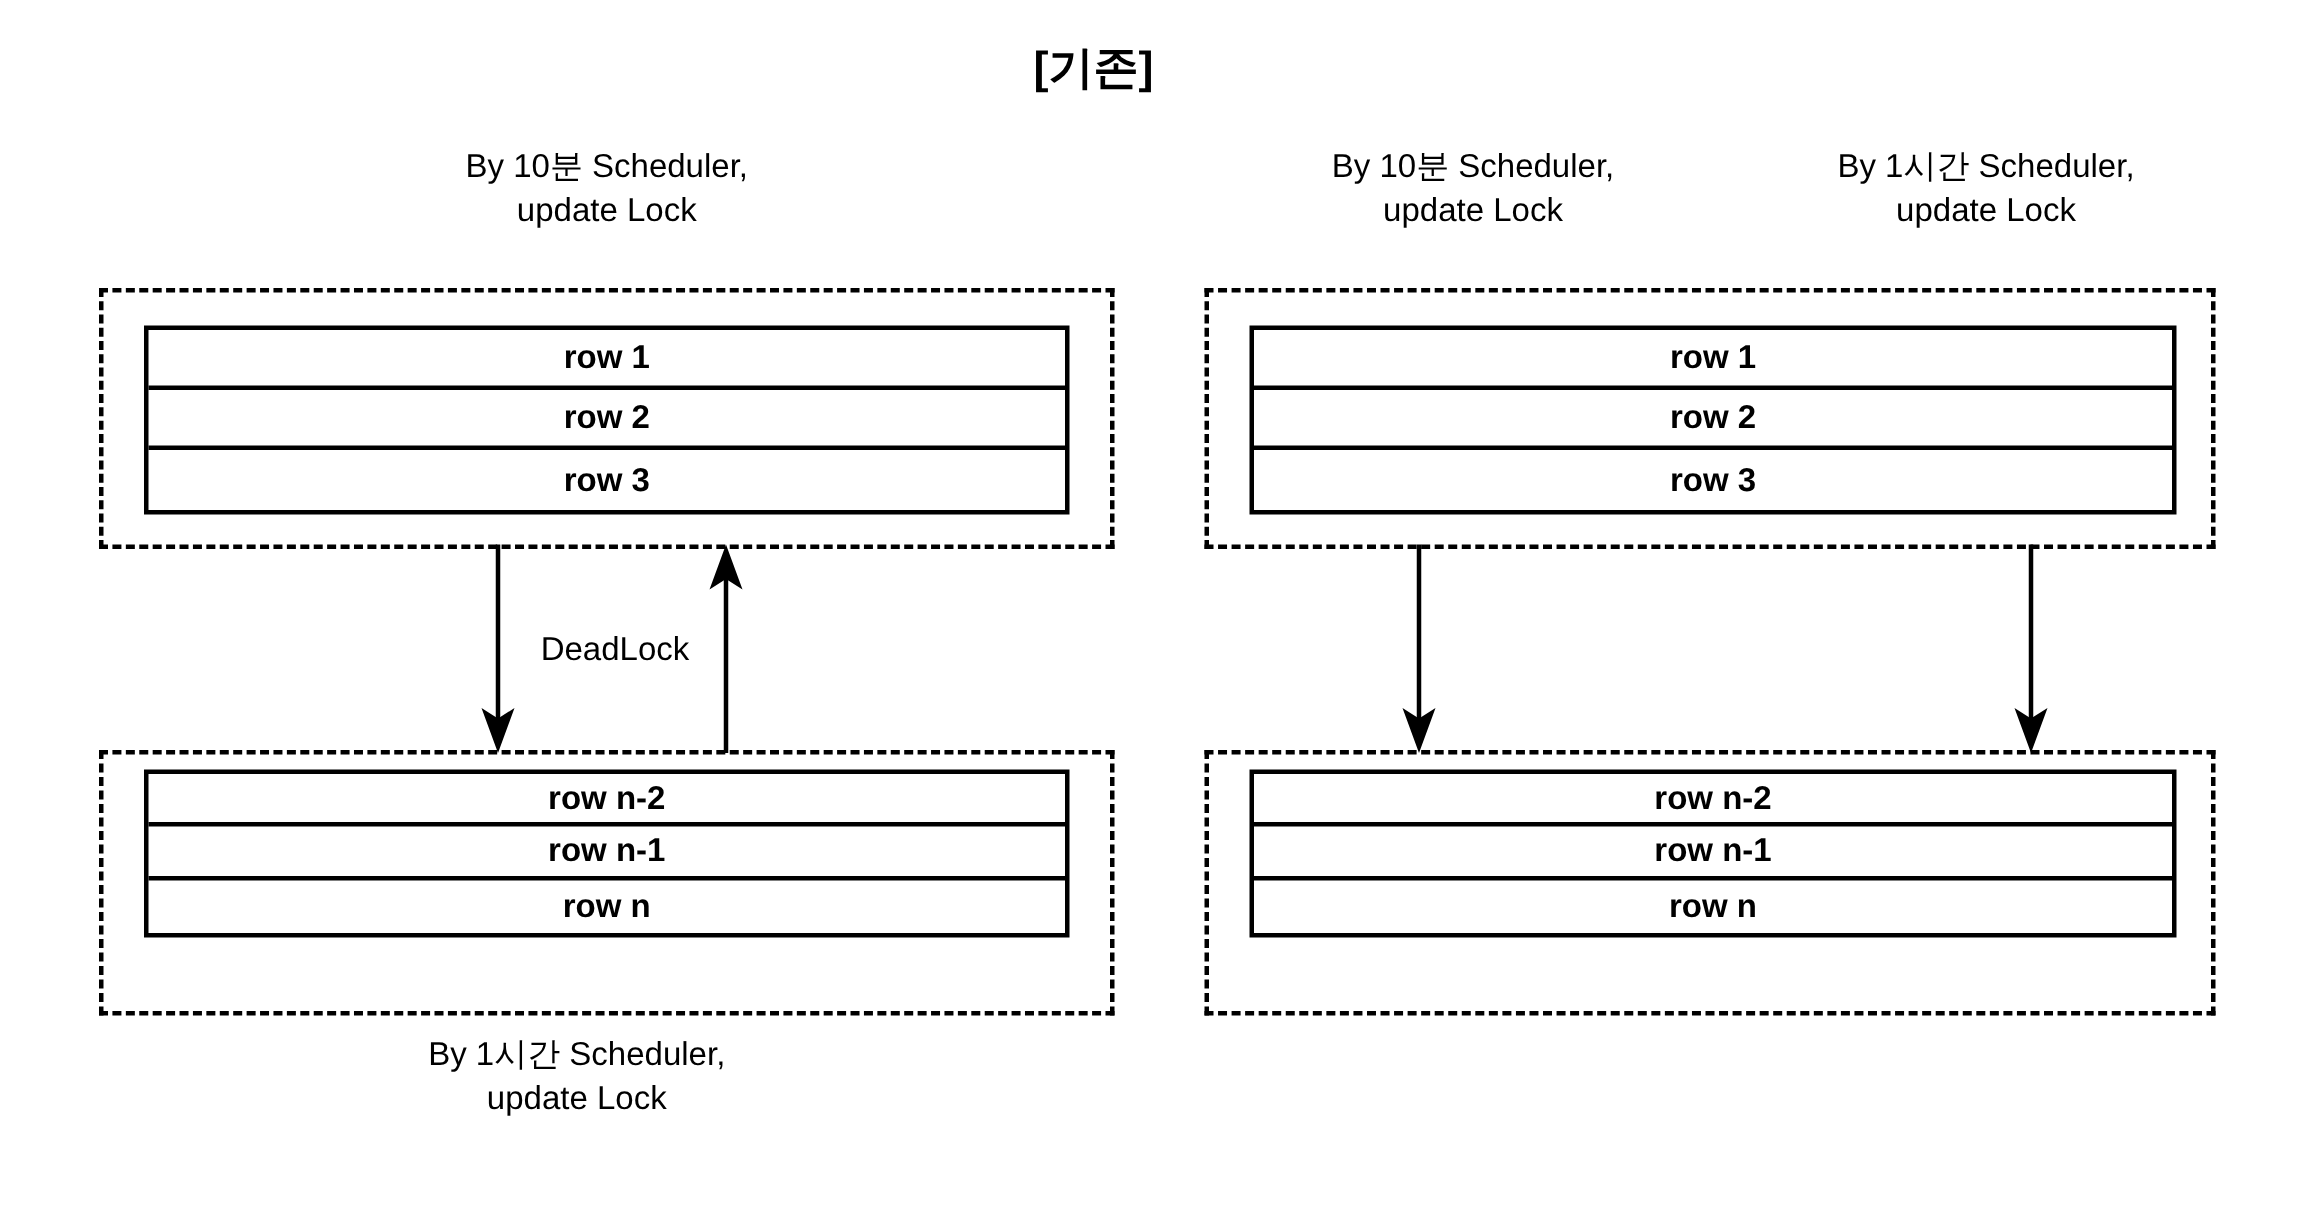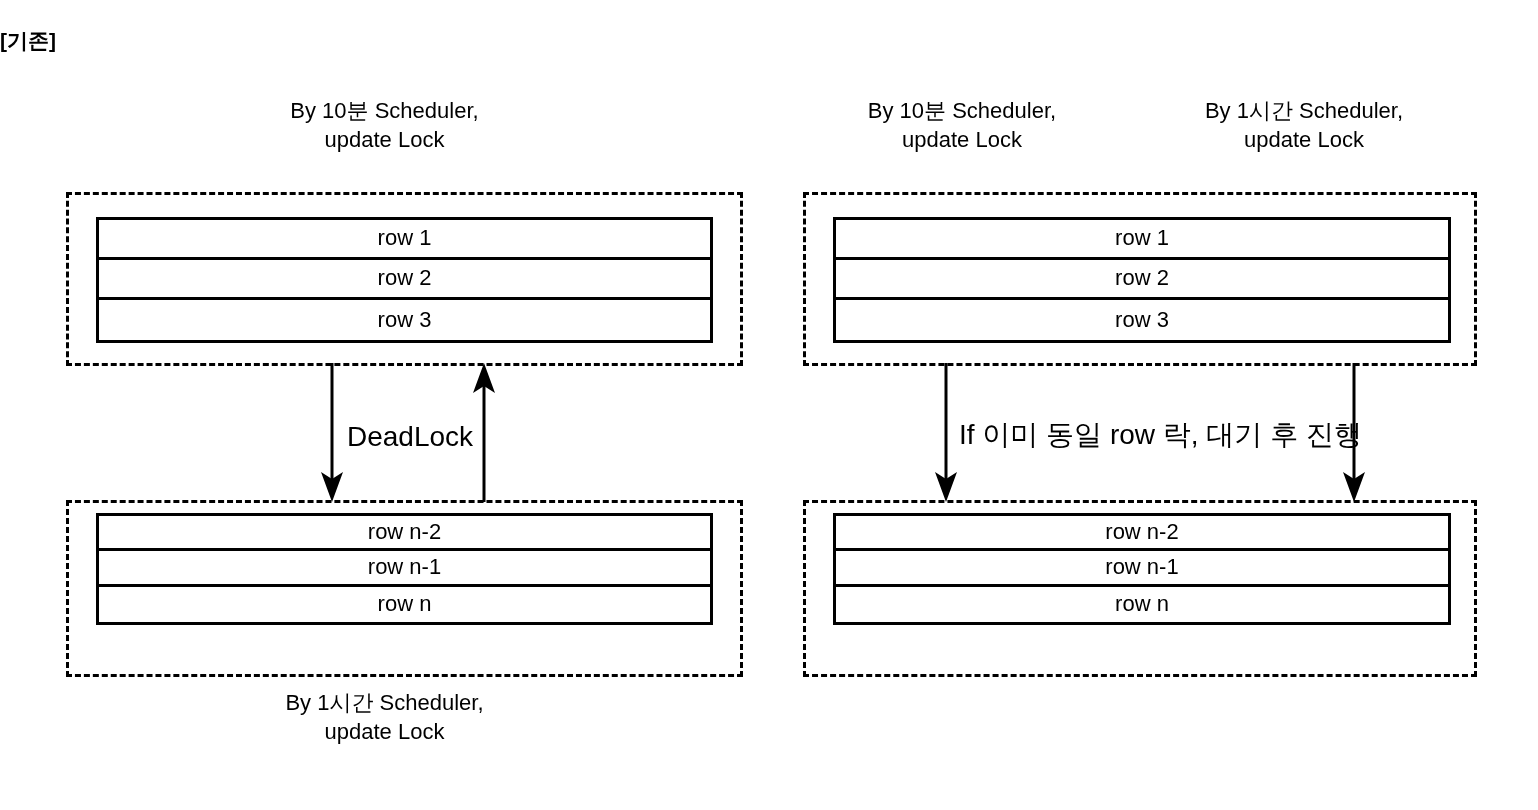--- a/index.html
+++ b/index.html
@@ -30,33 +30,34 @@
     height: 810px;
   }
   .panel.left  { left: 0px;   width: 769px; }
   .panel.right { left: 769px; width: 769px; }
 
   
   .panel-title {
     position: absolute;
     top: 28px;
     width: 100%;
-    text-align: left;
-    font-size: 21px;
+    text-align: right;
+    font-size: 30px;
     font-weight: bold;
     letter-spacing: 0px;
     line-height: 1.2;
   }
 
   .sched-label {
     position: absolute;
     font-size: 22px;
     line-height: 1.32;
     text-align: center;
     white-space: pre-line;
+    padding-left: 20px;
   }
 
   
   .panel.left .sched-label.l1 {
     top: 96px;
     left: 0;
     width: 769px;
   }
   
   .panel.right .sched-label.r1 {
@@ -93,20 +94,21 @@
 
   .group-box.top    { top: 192px; height: 174px; }
   .group-box.bottom { top: 500px; height: 177px; }
 
   
   .row-table {
     position: absolute;
     box-sizing: border-box;
     border: 3px solid #000000;
     background: #ffffff;
+    font-weight: bold;
   }
   .panel.left .group-box .row-table  { left: 27px; right: 27px; }
   .panel.right .group-box .row-table { left: 27px; right: 23px; }
 
   .group-box.top .row-table    { top: 22px; height: 126px; }
   .group-box.bottom .row-table { top: 10px; height: 112px; }
 
   .row-cell {
     height: 33.33%;
     box-sizing: border-box;
@@ -120,21 +122,21 @@
   .row-cell:last-child { border-bottom: none; text-align: right; }
 
   
   .arrow-svg {
     position: absolute;
     overflow: visible;
   }
 
   .arrow-caption {
     position: absolute;
-    font-size: 28px;
+    font-size: 22px;
     line-height: 1.2;
     text-align: center;
     white-space: nowrap;
   }
 </style>
 </head>
 <body>
 
 <div class="canvas">
 
@@ -203,21 +205,20 @@
         <line x1="27" y1="3" x2="27" y2="122" stroke="#000" stroke-width="3"></line>
         <polygon points="27,142 16,112 27,119 38,112" fill="#000"></polygon>
       </g>
 
       <g>
         <line x1="435" y1="3" x2="435" y2="122" stroke="#000" stroke-width="3"></line>
         <polygon points="435,142 424,112 435,119 446,112" fill="#000"></polygon>
       </g>
     </svg>
 
-    <div class="arrow-caption" style="left:190px; top:418px; width:380px;">If 이미 동일 row 락, 대기 후 진행</div>
 
     <div class="group-box bottom">
       <div class="row-table">
         <div class="row-cell">row n-2</div>
         <div class="row-cell">row n-1</div>
         <div class="row-cell">row n</div>
       </div>
     </div>
   </div>
 

